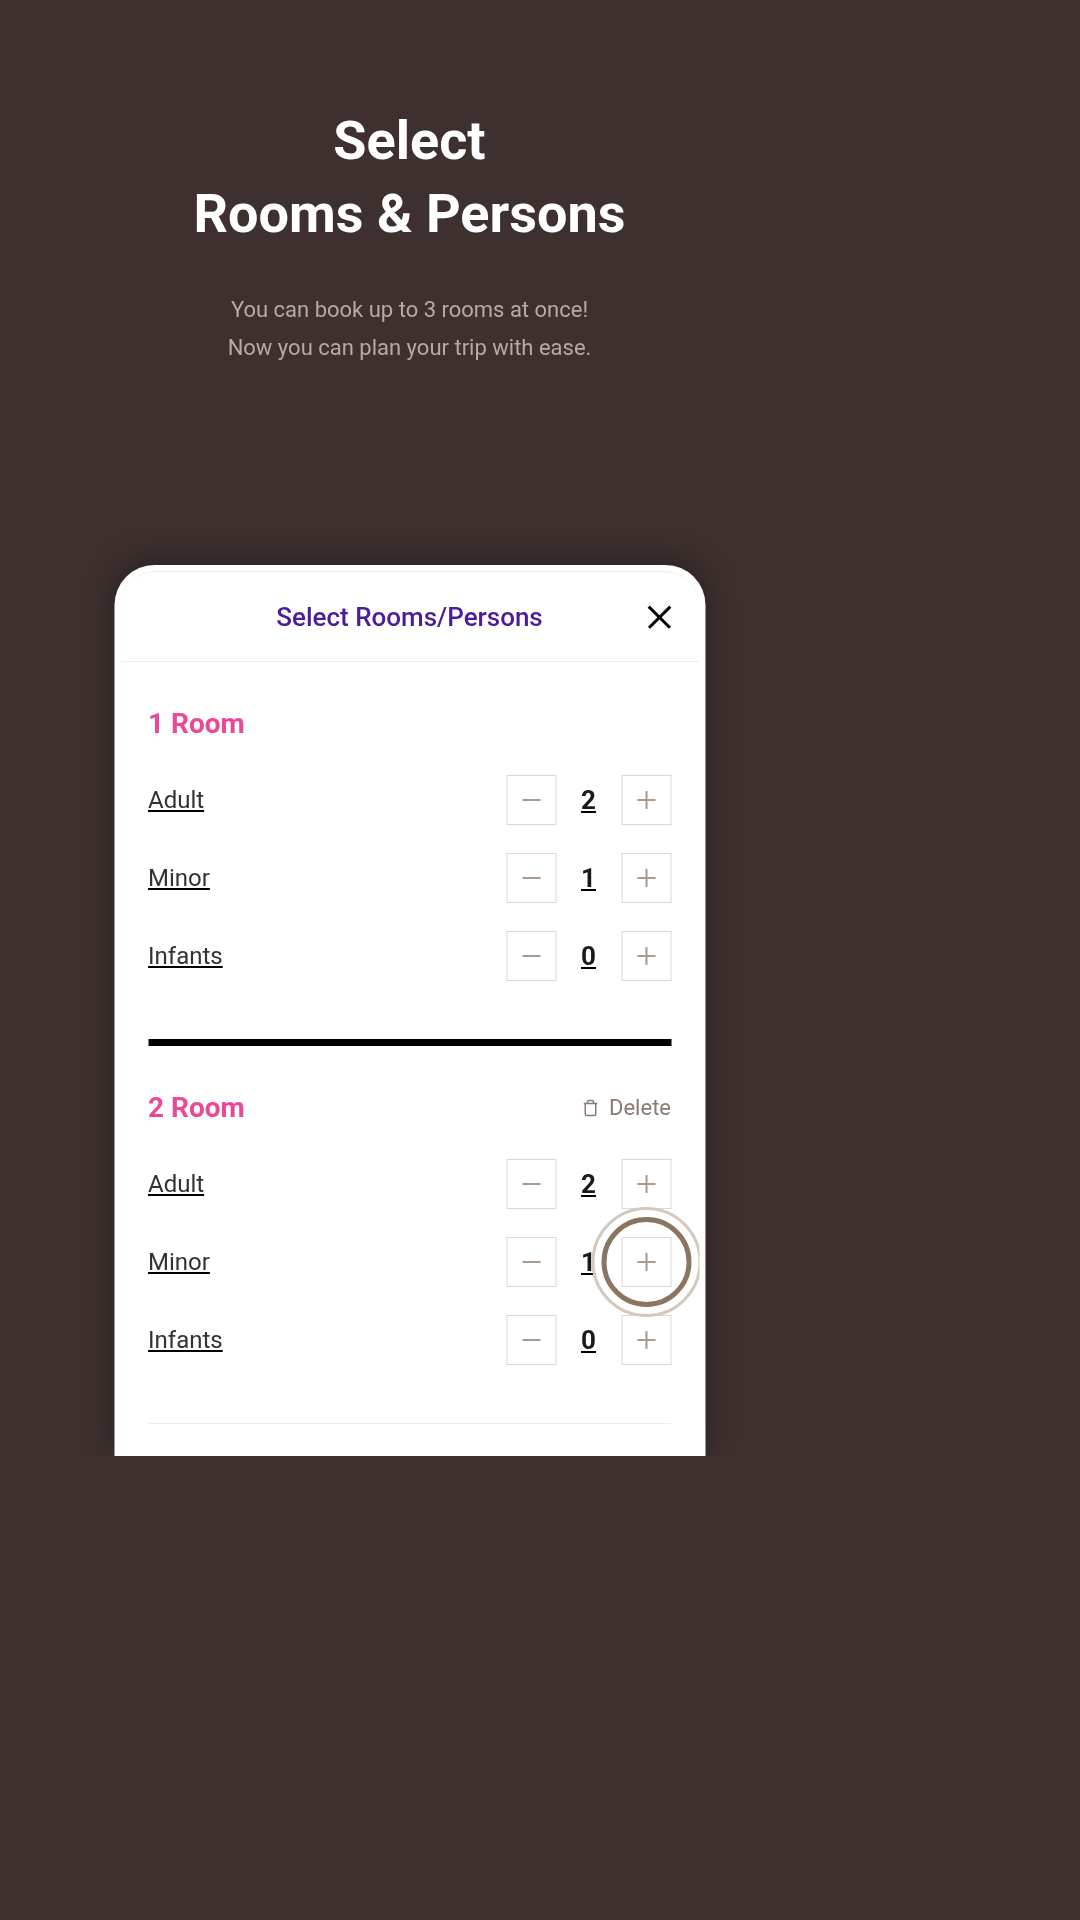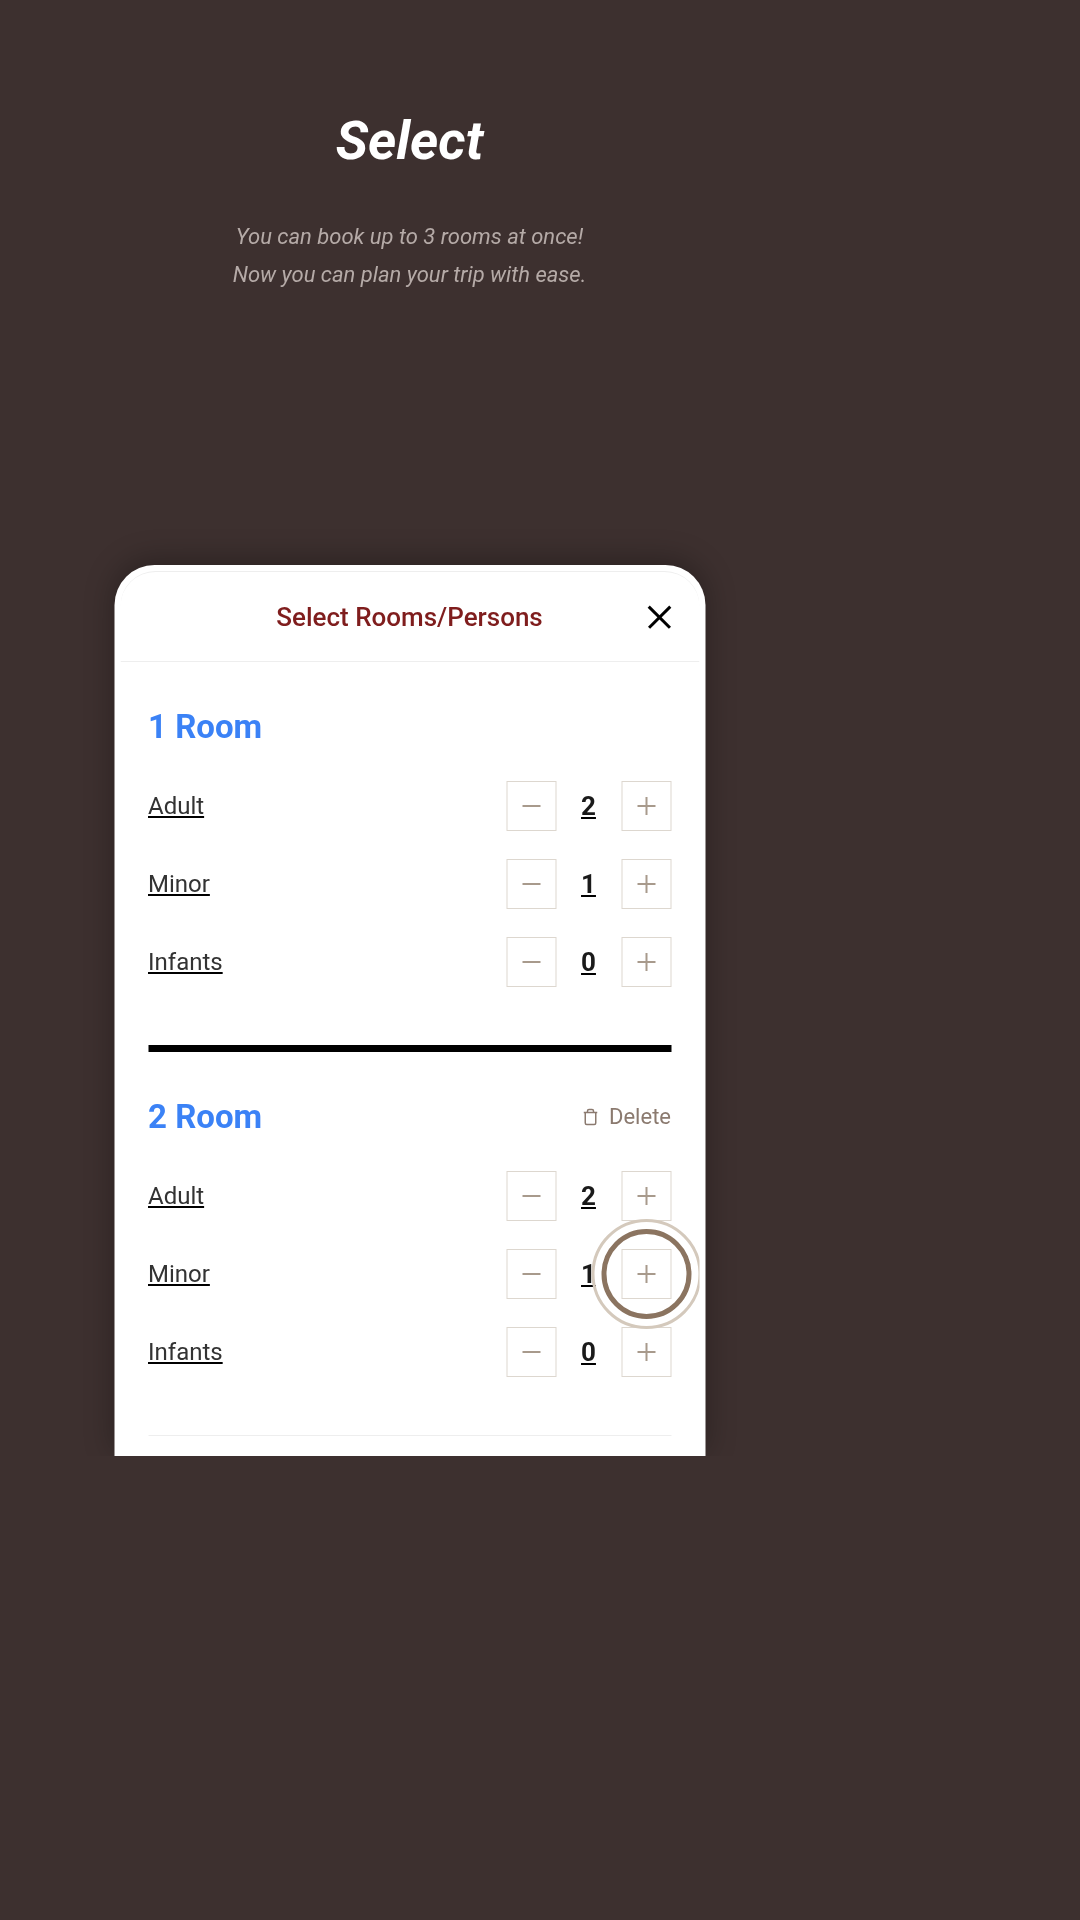--- a/index.html
+++ b/index.html
@@ -11,21 +11,20 @@
       width: 819px;
       height: 1456px;
       background: #3d302f;
       font-family: -apple-system, BlinkMacSystemFont, 'Segoe UI', Roboto, sans-serif;
       overflow: hidden;
       position: relative;
     }
     .header-section {
       padding-top: 105px;
       text-align: center;
-      font-style: italic;
     }
     .main-title {
       color: #ffffff;
       font-size: 54px;
       font-weight: 700;
       line-height: 1.35;
     }
     .subtitle {
       color: #b5aaa7;
       font-size: 22px;
@@ -54,21 +53,21 @@
       display: flex;
       align-items: center;
       justify-content: center;
       position: relative;
       height: 90px;
       border-bottom: 1px solid #eeeeee;
     }
     .modal-title {
       font-size: 26px;
       font-weight: 500;
-      color: #7f1d1d;
+      color: #4c1d95;
     }
     .close-btn {
       position: absolute;
       right: 25px;
       top: 50%;
       transform: translateY(-50%);
       width: 30px;
       height: 30px;
       cursor: pointer;
     }
@@ -97,23 +96,23 @@
     .room-section.bordered {
       border-top: 7px solid #000000;
     }
     .room-header {
       display: flex;
       justify-content: space-between;
       align-items: center;
       margin-bottom: 35px;
     }
     .room-title {
-      font-size: 33px;
+      font-size: 28px;
       font-weight: 700;
-      color: #3b82f6;
+      color: #ec4899;
     }
     .delete-btn {
       display: flex;
       align-items: center;
       gap: 10px;
       color: #8b7a6f;
       font-size: 22px;
       cursor: pointer;
     }
     .trash-icon {
@@ -213,20 +212,21 @@
       justify-content: space-between;
       align-items: center;
     }
   </style>
 </head>
 <body>
 
 <div class="header-section">
   <div class="main-title">
     <div>Select</div>
+    <div>Rooms &amp; Persons</div>
   </div>
   <div class="subtitle">
     <div>You can book up to 3 rooms at once!</div>
     <div>Now you can plan your trip with ease.</div>
   </div>
 </div>
 
 <div class="phone-frame">
   <div class="phone-inner">
     <div class="modal-header">

